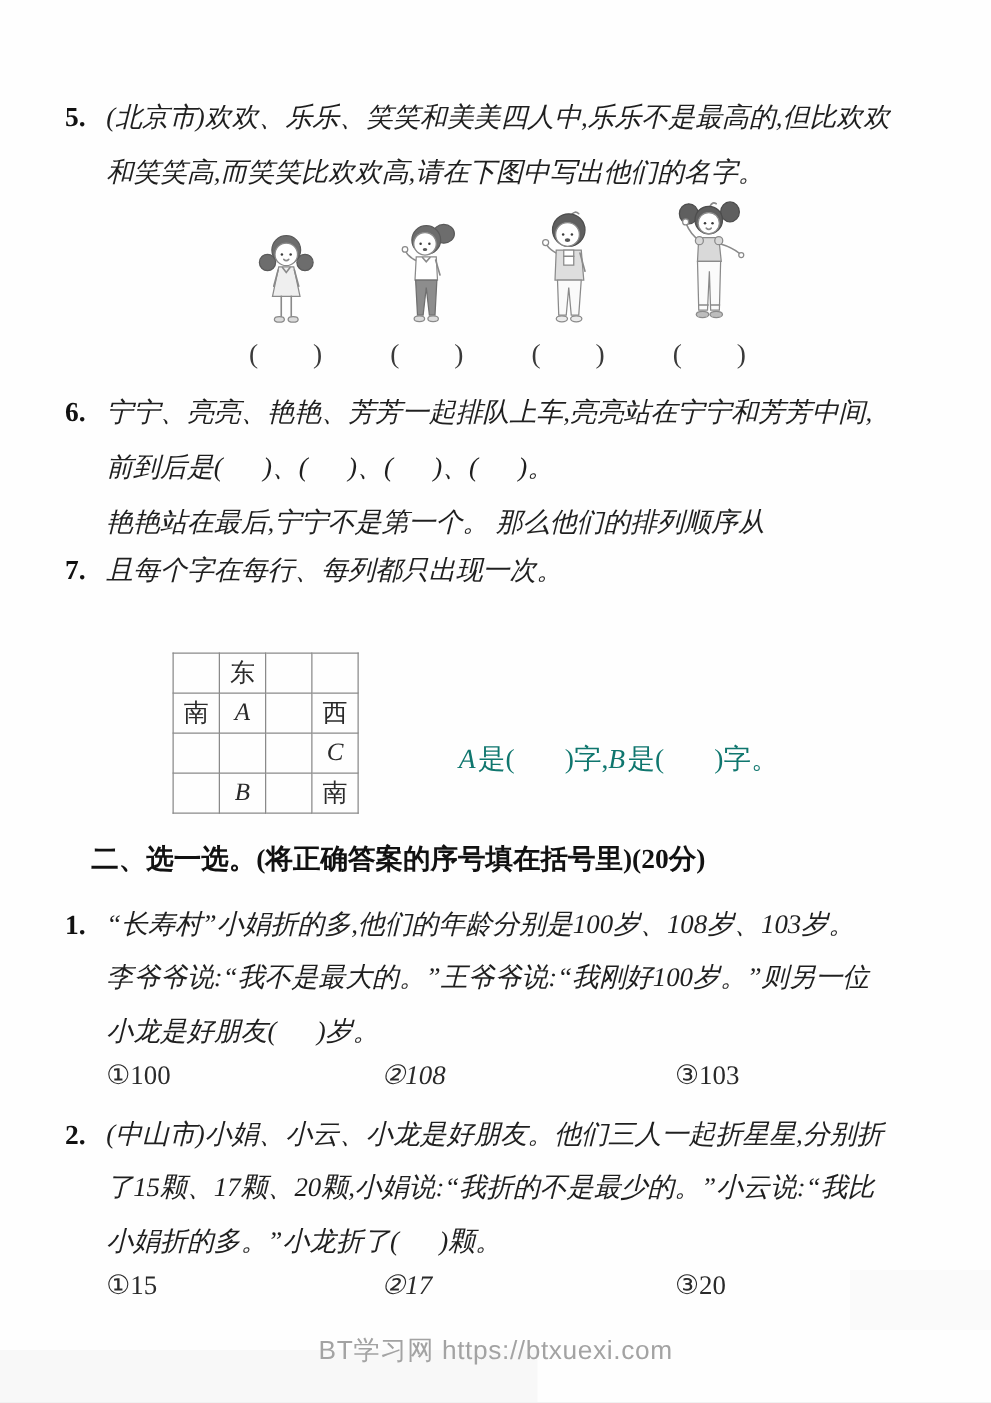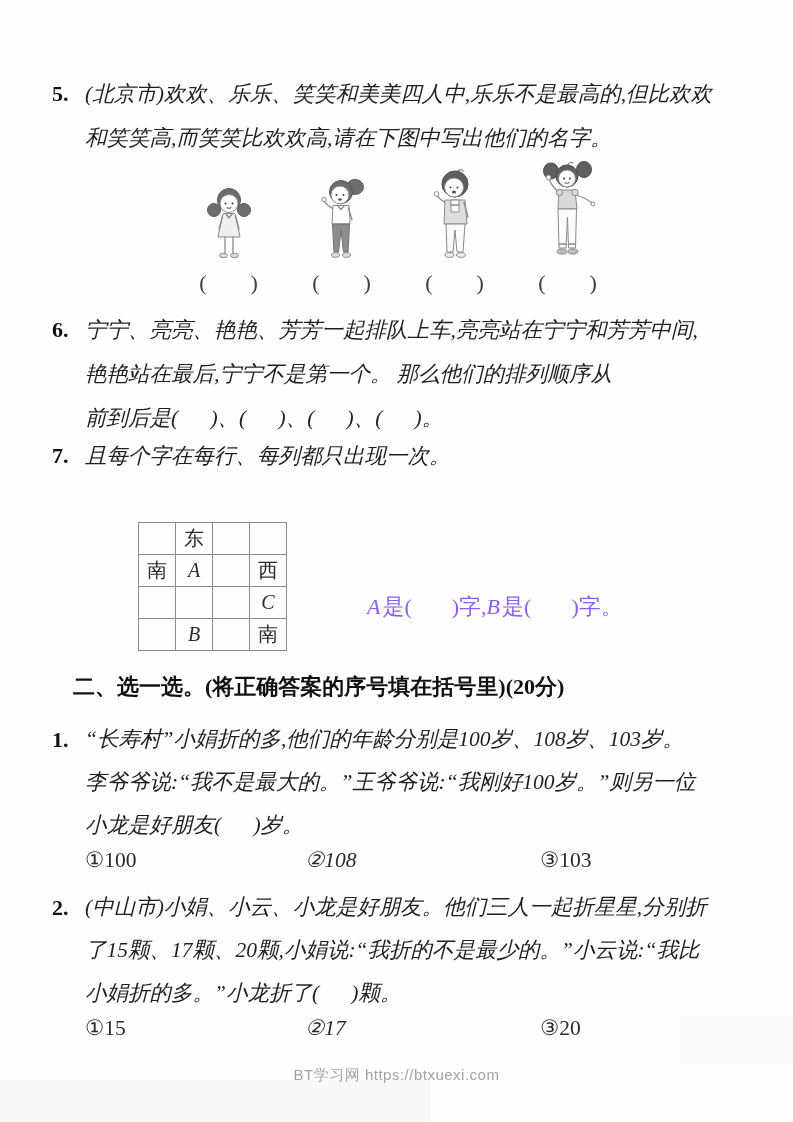--- a/index.html
+++ b/index.html
@@ -43,36 +43,36 @@
   }
   .word-grid td{
     width:36px;height:31px;
     border:1px solid #8a8a8a;
     text-align:center;vertical-align:middle;
     font-size:20px;color:#2a2a2a;padding:0;
   }
   .latin-letter{font-style:italic;font-family:"Liberation Serif",serif;}
   .grid-answer{
     position:absolute;left:345px;top:566px;
-    font-size:22px;color:#8b5cf6;white-space:pre;
+    font-size:22px;color:#0f766e;white-space:pre;
   }
   .grid-answer i{font-style:italic;margin-right:2px;}
   .gap{display:inline-block;width:40px;}
   
   .options-row{position:relative;height:36px;}
   .option{position:absolute;top:0;font-size:21.5px;white-space:pre;color:#2a2a2a;}
   .option.o1{left:0px;text-align:center;}
   .option.o2{left:220px;font-style:italic;}
   .option.o3{left:455px;}
   
   .footer{
     position:absolute;left:0;right:0;top:1066px;
     text-align:center;
     font-family:"Liberation Sans","DejaVu Sans",sans-serif;
-    font-size:15px;color:#a3a3a3;letter-spacing:0.5px;
+    font-size:21px;color:#a3a3a3;letter-spacing:0.5px;
   }
   .fig-stroke{stroke:#8a8a8a;stroke-width:1.3;fill:none;stroke-linecap:round;}
 </style>
 </head>
 <body>
 
 <div class="page">
 
   <div class="artifact" style="left:0;top:1080px;width:430px;height:42px;"></div>
   <div class="artifact" style="left:680px;top:1016px;width:113px;height:48px;background:#fafafa;"></div>
@@ -169,22 +169,22 @@
         <ellipse cx="34" cy="91.5" rx="5" ry="2.5" fill="#bdbdbd" stroke="#8a8a8a"></ellipse>
       </svg>
       <span class="fig-blank">(        )</span>
     </div>
   </div>
 
   <div class="q" style="top:308px;">
     <span class="qnum">6.</span>
     <div class="qtext">
       <div class="qline">宁宁、亮亮、艳艳、芳芳一起排队上车,亮亮站在宁宁和芳芳中间,</div>
+      <div class="qline">前到后是(      )、(      )、(      )、(      )。</div>
       <div class="qline">艳艳站在最后,宁宁不是第一个。 那么他们的排列顺序从</div>
-      <div class="qline">前到后是(      )、(      )、(      )、(      )。</div>
     </div>
   </div>
 
   <div class="q" style="top:434px;">
     <span class="qnum">7.</span>
     <div class="qtext">
       <div class="qline">且每个字在每行、每列都只出现一次。</div>
     </div>
   </div>
 

